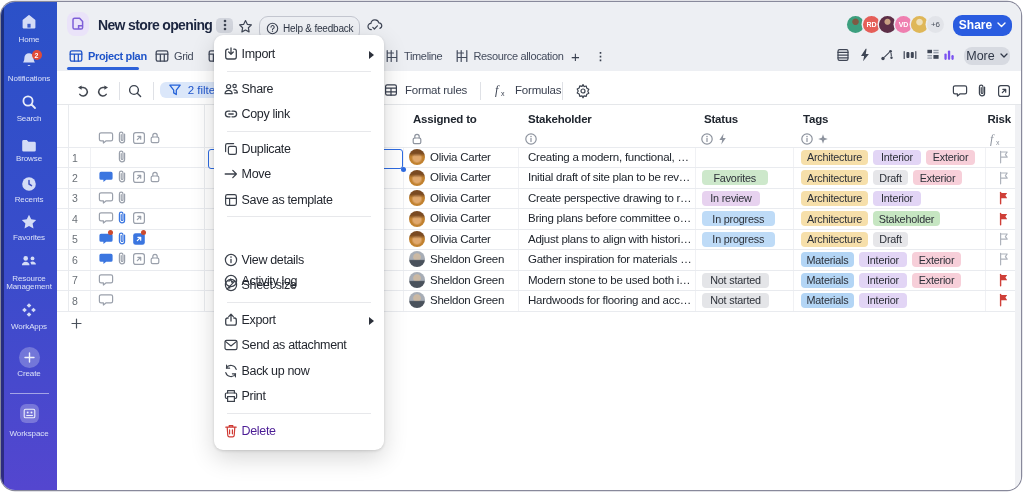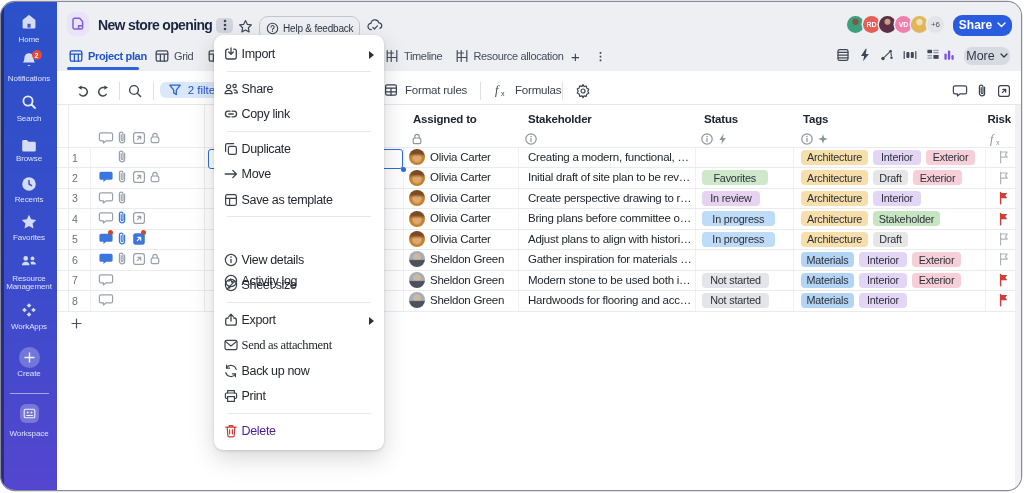--- a/index.html
+++ b/index.html
@@ -493,21 +493,21 @@
             <path d="M11.9 4.1 4.1 11.9" fill="none" stroke="currentColor" stroke-width="1.2" stroke-linecap="round" stroke-linejoin="round"></path>
             <path d="M7.4 8.6v2.8H4.6z" fill="currentColor"></path>
           </svg></span>Sheet size</div>
       <div class="mdiv" style="top:266.8px"></div>
       <div class="mi" style="top:271.9px;"><span class="ic" style=""><svg width="16" height="16" viewBox="0 0 16 16" style="">
             <path d="M5.2 6H4.6A1.9 1.9 0 0 0 2.7 7.9v3.4a1.9 1.9 0 0 0 1.9 1.9h6.8a1.9 1.9 0 0 0 1.9-1.9V7.9A1.9 1.9 0 0 0 11.4 6h-.6" fill="none" stroke="currentColor" stroke-width="1.3" stroke-linecap="round" stroke-linejoin="round"></path>
             <path d="M8 9V2.4M5.7 4.6 8 2.3l2.3 2.3" fill="none" stroke="currentColor" stroke-width="1.3" stroke-linecap="round" stroke-linejoin="round"></path>
           </svg></span>Export<span style="position:absolute;right:9px;top:8px"><svg width="7" height="10" viewBox="0 0 7 10" style="">
             <path d="M1 1l5 4-5 4z" fill="#2b303a"></path>
           </svg></span></div>
-      <div class="mi" style="top:297.4px;font-family:Liberation Serif, serif;"><span class="ic" style=""><svg width="16" height="16" viewBox="0 0 16 16" style="">
+      <div class="mi" style="top:297.4px;"><span class="ic" style=""><svg width="16" height="16" viewBox="0 0 16 16" style="">
             <rect x="2" y="3.4" width="12" height="9.2" rx="1.6" fill="none" stroke="currentColor" stroke-width="1.2" stroke-linecap="round" stroke-linejoin="round"></rect>
             <path d="M2.4 4.4 8 9l5.6-4.6" fill="none" stroke="currentColor" stroke-width="1.2" stroke-linecap="round" stroke-linejoin="round"></path>
           </svg></span>Send as attachment</div>
       <div class="mi" style="top:322.9px;"><span class="ic" style=""><svg width="16" height="16" viewBox="0 0 16 16" style="">
             <path d="M13.2 6.4A5.4 5.4 0 0 0 3.4 5M2.8 9.6a5.4 5.4 0 0 0 9.8 1.4" fill="none" stroke="currentColor" stroke-width="1.2" stroke-linecap="round" stroke-linejoin="round"></path>
             <path d="M3.6 2.2v3h3" fill="none" stroke="currentColor" stroke-width="1.2" stroke-linecap="round" stroke-linejoin="round"></path>
             <path d="M12.4 13.8v-3h-3" fill="none" stroke="currentColor" stroke-width="1.2" stroke-linecap="round" stroke-linejoin="round"></path>
           </svg></span>Back up now</div>
       <div class="mi" style="top:348.4px;"><span class="ic" style=""><svg width="16" height="16" viewBox="0 0 16 16" style="">
             <path d="M4.6 5V2.6h6.8V5" fill="none" stroke="currentColor" stroke-width="1.2" stroke-linecap="round" stroke-linejoin="round"></path>

